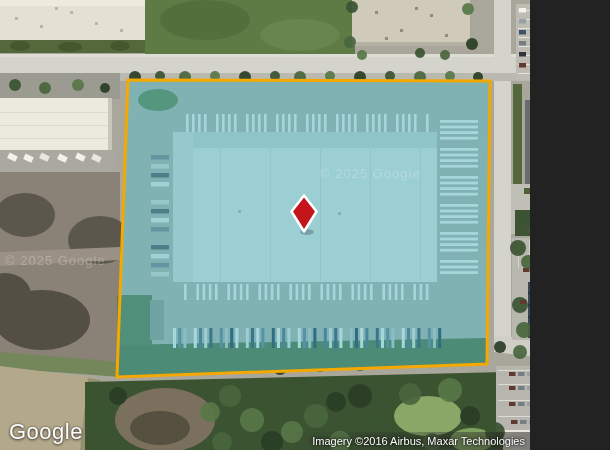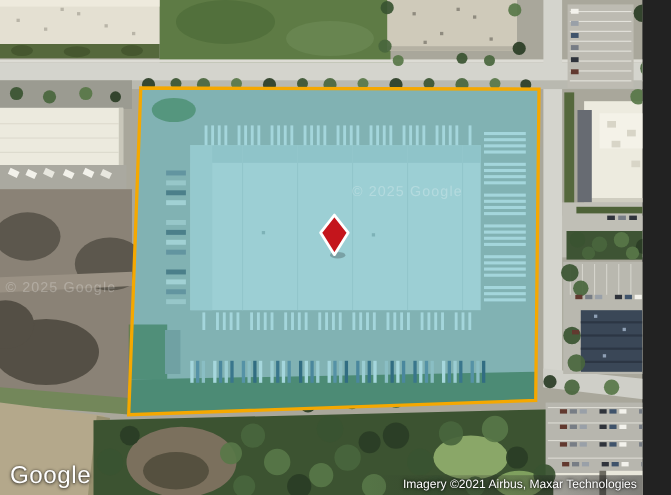--- a/index.html
+++ b/index.html
@@ -1,16 +1,16 @@
 <!DOCTYPE html>
 <html><head>
 <meta charset="utf-8">
 <style>
   html,body{margin:0;padding:0;background:#222;}
-  #map{position:relative;width:584px;height:450px;overflow:hidden;font-family:"Liberation Sans",sans-serif;cursor:default;}
+  #map{position:relative;width:530px;height:450px;overflow:hidden;font-family:"Liberation Sans",sans-serif;cursor:default;}
   #map svg{position:absolute;inset:0;display:block;}
   .parcel{fill:rgba(45,170,190,0.38);stroke:#F5A800;stroke-width:3;stroke-linejoin:miter;}
   .wm{font-size:13px;letter-spacing:1px;fill:rgba(255,255,255,0.24);}
   .google-logo{position:absolute;left:9px;bottom:5px;color:#fff;font-size:22px;font-weight:400;letter-spacing:.5px;
     text-shadow:0 1px 3px rgba(0,0,0,.65),0 0 2px rgba(0,0,0,.5);}
   .attr-strip{position:absolute;right:0;bottom:0;width:250px;height:18px;
     background:linear-gradient(to left,rgba(40,40,40,.55),rgba(40,40,40,0));}
   .attribution{position:absolute;right:5px;bottom:3px;color:#fff;font-size:11px;
     text-shadow:0 0 2px rgba(0,0,0,.9),0 0 4px rgba(0,0,0,.7);white-space:nowrap;}
 </style>
@@ -455,14 +455,14 @@
   <text class="wm" x="5" y="265" fill="rgba(255,255,255,0.28)">© 2025 Google</text>
 
   <g>
     <ellipse cx="307" cy="232" rx="7" ry="3" fill="rgba(0,0,0,0.22)"></ellipse>
     <path d="M304 195.5 L316.5 211.5 L304 231.5 L291.5 211.5 Z" fill="#C4151C" stroke="#ffffff" stroke-width="2.5" stroke-linejoin="round"></path>
   </g>
 </svg>
 
 <div class="attr-strip"></div>
 <div class="google-logo">Google</div>
-<div class="attribution">Imagery ©2021 Airbus, Maxar Technologies</div>
+<div class="attribution">Imagery ©2016 Airbus, Maxar Technologies</div>
 </div>
 
 </body></html>

